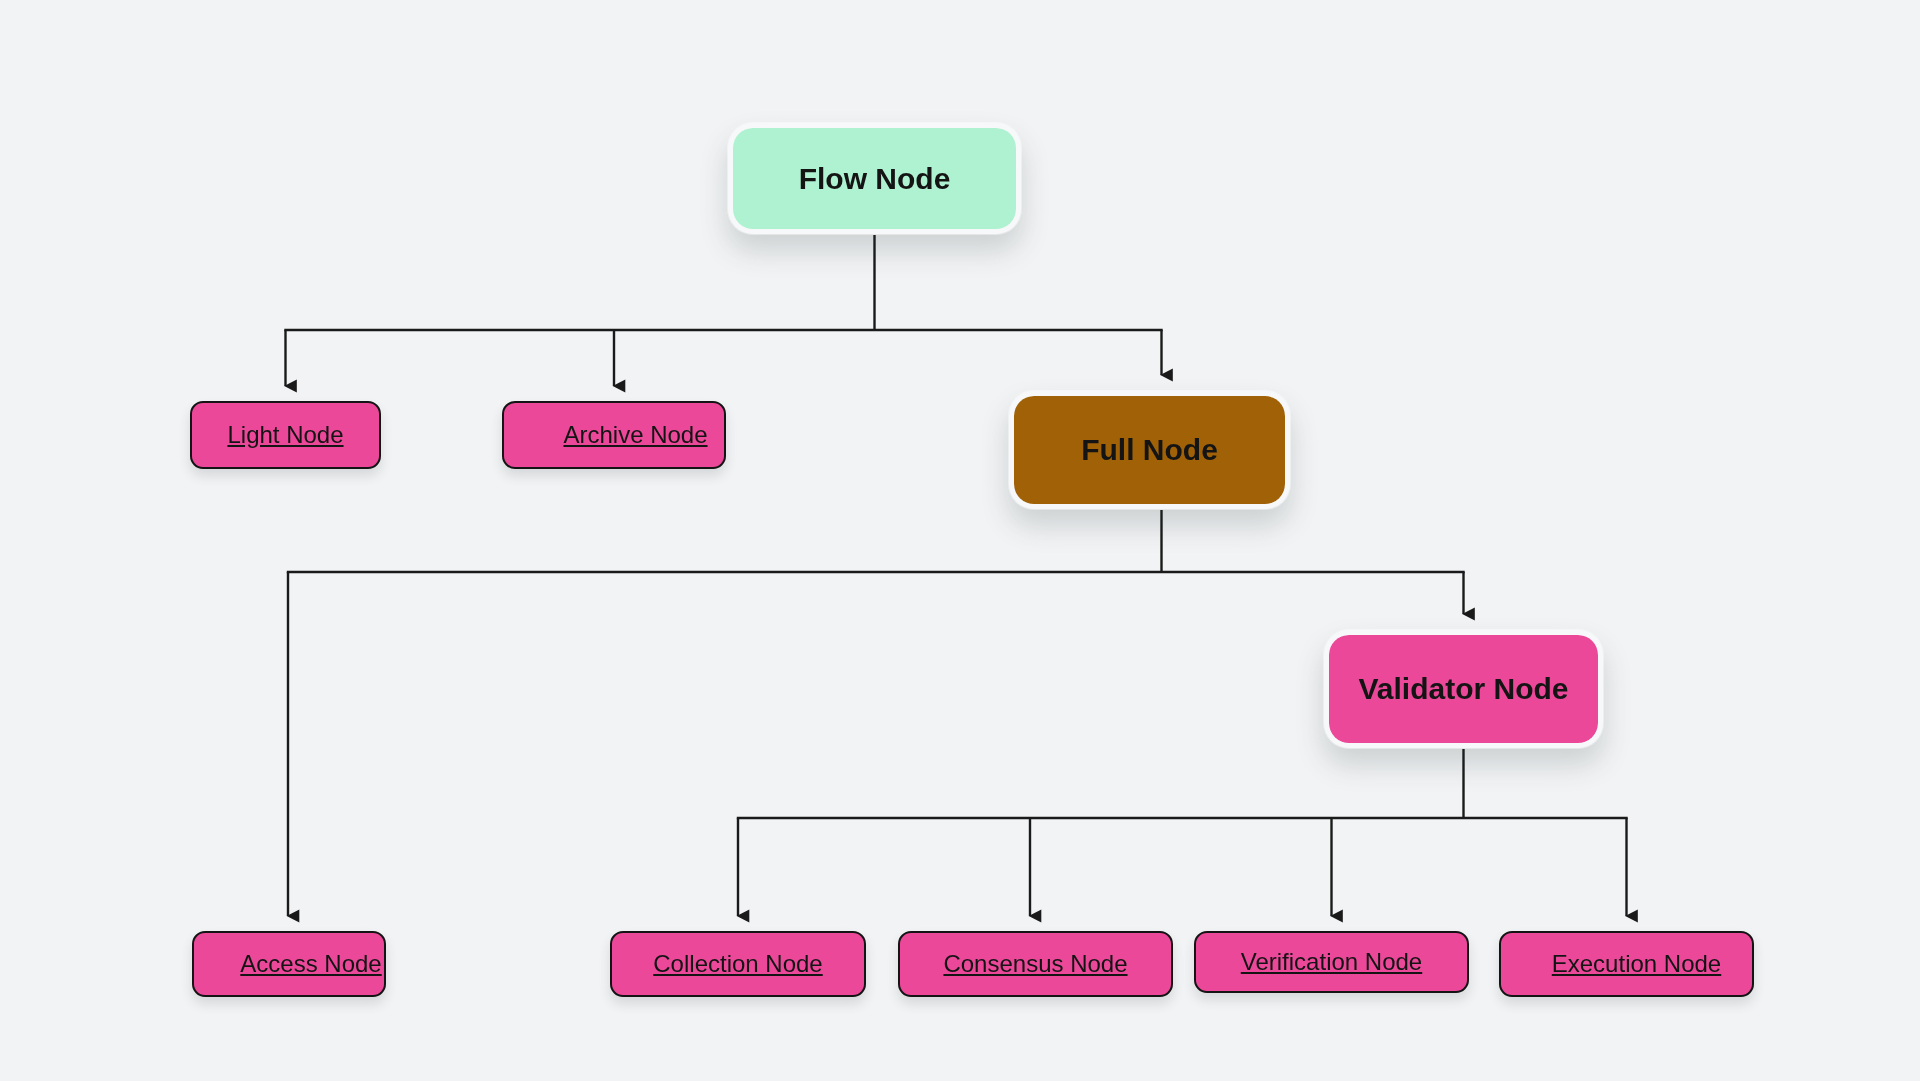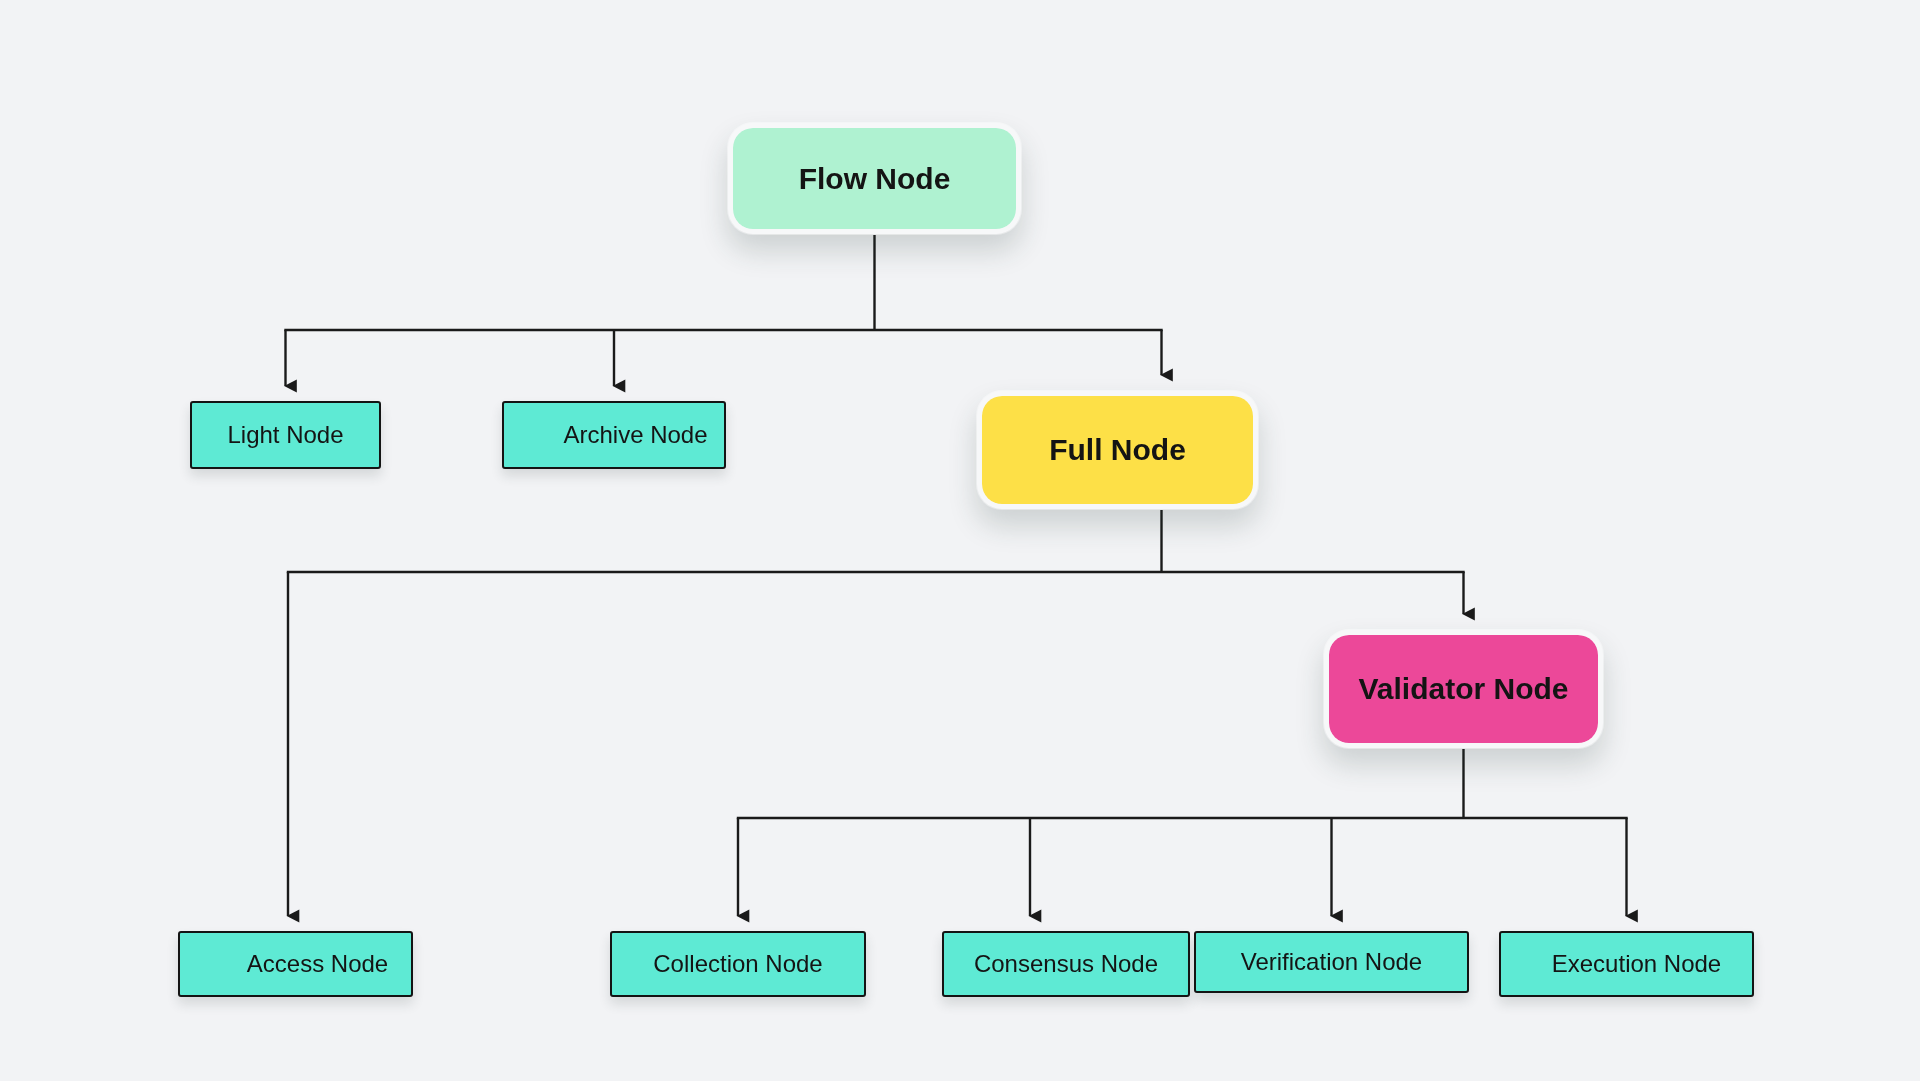--- a/index.html
+++ b/index.html
@@ -37,36 +37,37 @@
   }
   .node.accent {
     border-radius: 26px;
     border: 6px solid rgba(255,255,255,0.42);
     background-clip: padding-box;
     font-size: 30px;
     font-weight: 600;
     box-shadow: 0 16px 28px rgba(40,60,55,0.18);
   }
   .node.plain {
-    border-radius: 3px;
+    border-radius: 13px;
     border: 2.5px solid #141414;
-    background: #5eead4;
+    background: #ec4899;
     font-size: 24px;
     font-weight: 500;
     box-shadow: 0 7px 12px rgba(40,60,55,0.14);
+    text-decoration: underline;
   }
   
   #node-flow       { left: 727px;  top: 102px; width: 295px; height: 113px; background-color: #AFF2D1; }
-  #node-full       { left: 976px; top: 370px; width: 283px; height: 120px; background-color: #fde047; }
+  #node-full       { left: 1008px; top: 370px; width: 283px; height: 120px; background-color: #a16207; }
   #node-validator  { left: 1323px; top: 609px; width: 281px; height: 120px; background-color: #ec4899; }
   #node-light      { left: 190px;  top: 381px; width: 191px; height: 68px; }
   #node-archive    { left: 502px;  top: 381px; width: 224px; height: 68px; padding-left: 43px; }
-  #node-access     { left: 178px;  top: 911px; width: 235px; height: 66px; padding-left: 44px; }
+  #node-access     { left: 192px;  top: 911px; width: 194px; height: 66px; padding-left: 44px; }
   #node-collection { left: 610px;  top: 911px; width: 256px; height: 66px; }
-  #node-consensus  { left: 942px;  top: 911px; width: 248px; height: 66px; }
+  #node-consensus  { left: 898px;  top: 911px; width: 275px; height: 66px; }
   #node-verification { left: 1194px; top: 911px; width: 275px; height: 62px; }
   #node-execution  { left: 1499px; top: 911px; width: 255px; height: 66px; padding-left: 20px; }
 </style>
 </head>
 <body>
 
 <div class="canvas">
 
   <svg class="connectors" viewBox="0 0 1920 1081" xmlns="http://www.w3.org/2000/svg">
     <defs>

